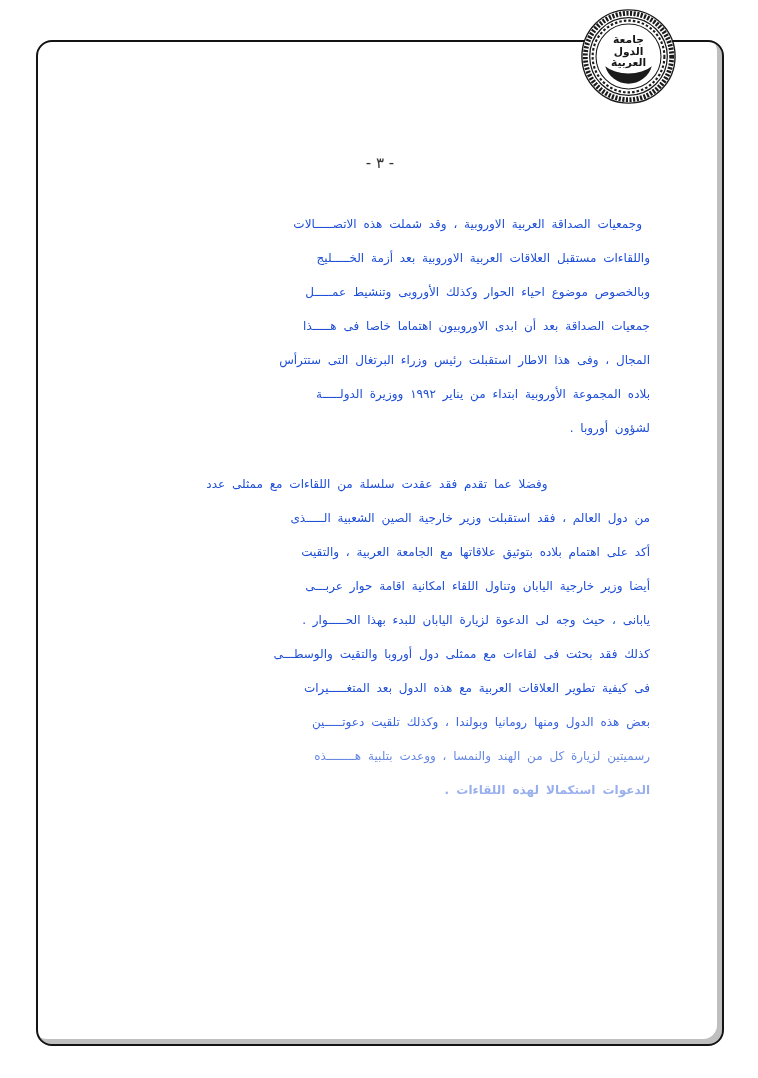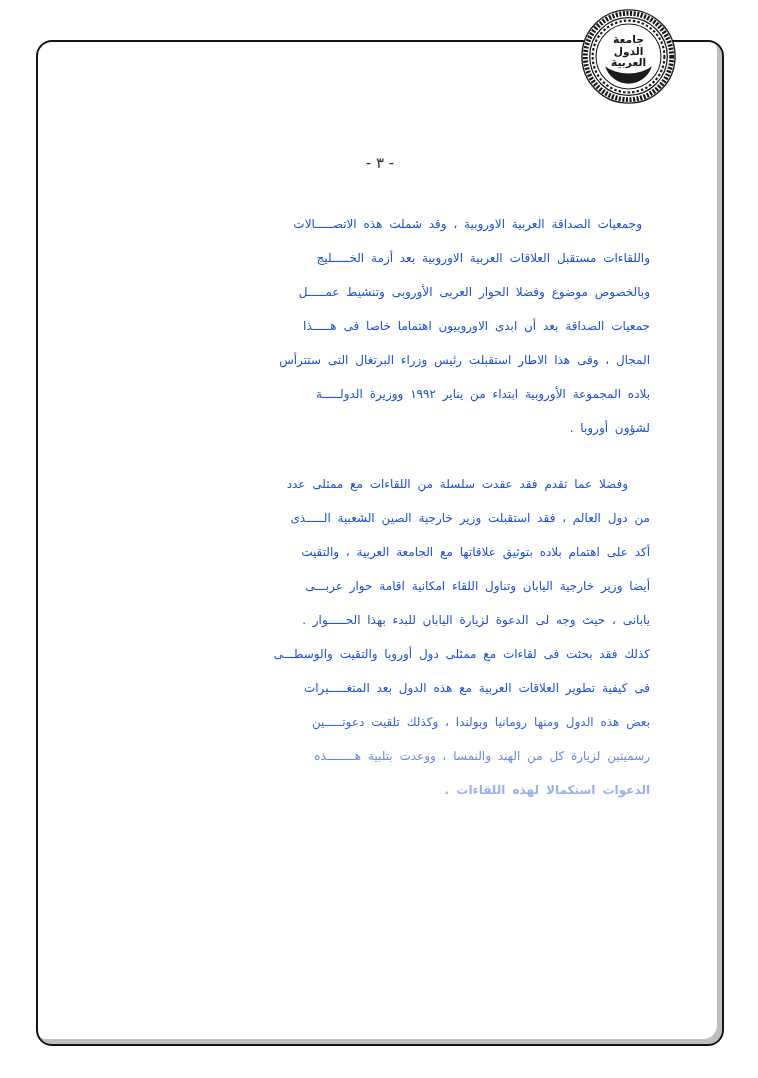--- a/index.html
+++ b/index.html
@@ -53,21 +53,21 @@
     margin-top: 22px;
   }
   .line {
     display: block;
     line-height: 34px;
     text-align: right;
     white-space: nowrap;
     overflow: hidden;
   }
   .indent-sm { padding-right: 8px; }
-  .indent-md { padding-right: 22px; }
+  .indent-md { padding-right: 22px; text-align: center; }
   .fade-a { opacity: 0.88; }
   .fade-b { opacity: 0.68; }
   .fade-c { opacity: 0.45; filter: blur(0.5px); font-weight: bold; }
   .emblem {
     position: absolute;
     left: 580px;
     top: 8px;
     width: 97px;
     height: 97px;
     z-index: 3;
@@ -87,21 +87,21 @@
 
   <div class="page">
 
     <div class="page-number">- ٣ -</div>
 
     <div class="body-text" dir="rtl">
 
       <p class="para">
         <span class="line indent-sm">وجمعيات الصداقة العربية الاوروبية ، وقد شملت هذه الاتصـــــالات</span>
         <span class="line">واللقاءات مستقبل العلاقات العربية الاوروبية بعد أزمة الخـــــليج</span>
-        <span class="line">وبالخصوص موضوع وفضلا الحوار العربى الأوروبى وتنشيط عمـــــل</span>
+        <span class="line">وبالخصوص موضوع احياء الحوار وكذلك الأوروبى وتنشيط عمـــــل</span>
         <span class="line">جمعيات الصداقة بعد أن ابدى الاوروبيون اهتماما خاصا فى هـــــذا</span>
         <span class="line">المجال ، وفى هذا الاطار استقبلت رئيس وزراء البرتغال التى ستترأس</span>
         <span class="line">بلاده المجموعة الأوروبية ابتداء من يناير ١٩٩٢ ووزيرة الدولـــــة</span>
         <span class="line">لشؤون أوروبا .</span>
       </p>
 
       <p class="para">
         <span class="line indent-md">وفضلا عما تقدم فقد عقدت سلسلة من اللقاءات مع ممثلى عدد</span>
         <span class="line">من دول العالم ، فقد استقبلت وزير خارجية الصين الشعبية الـــــذى</span>
         <span class="line">أكد على اهتمام بلاده بتوثيق علاقاتها مع الجامعة العربية ، والتقيت</span>

